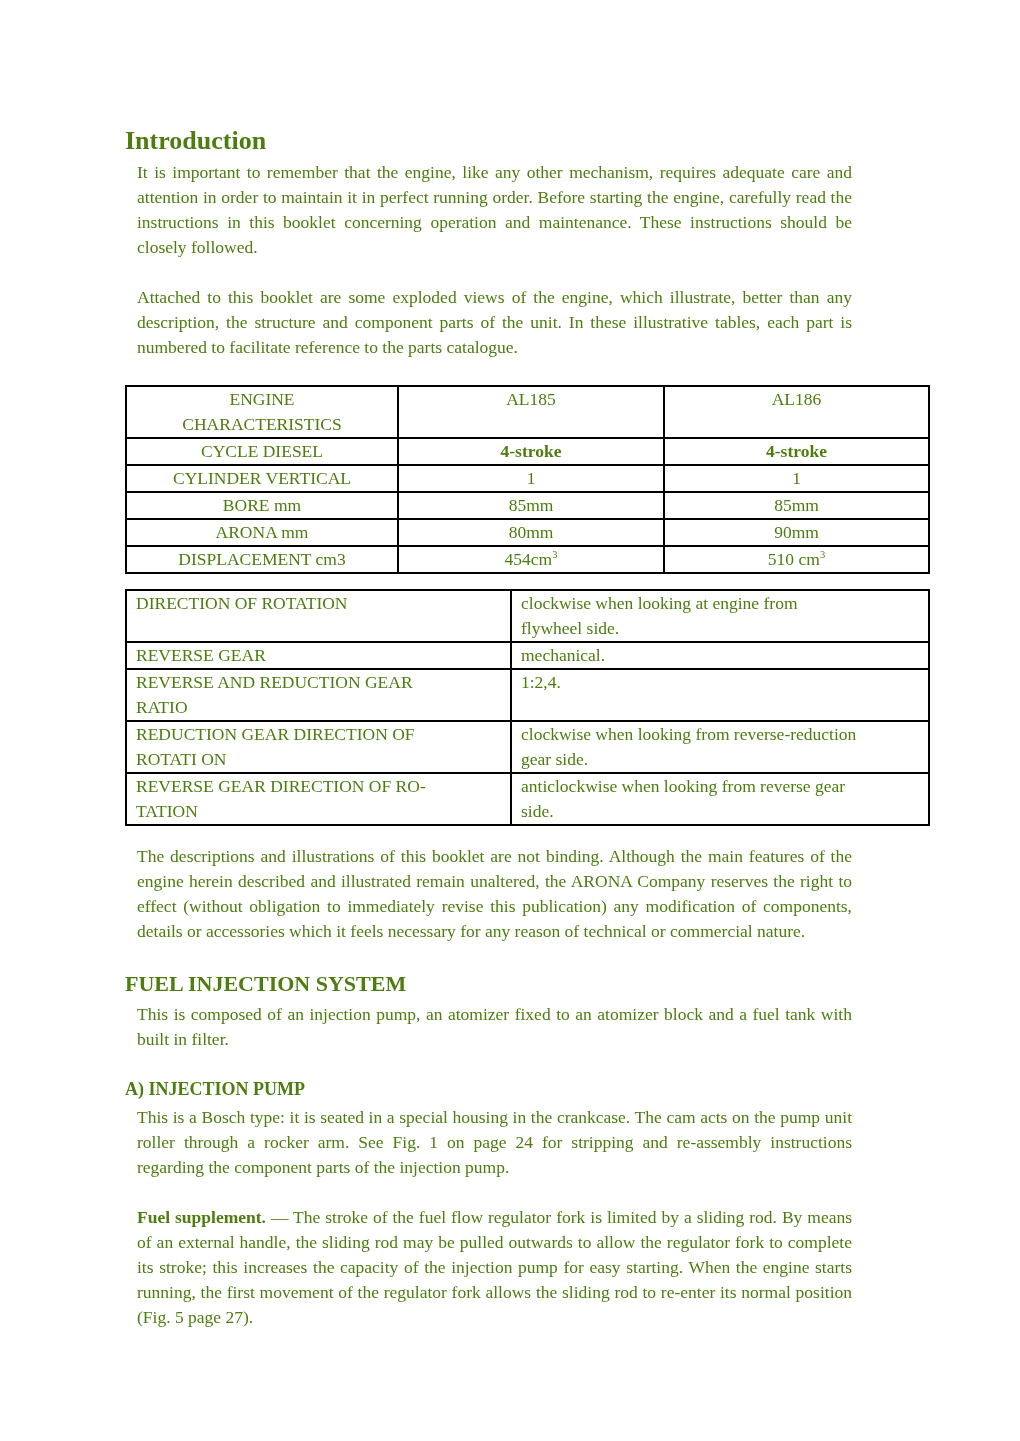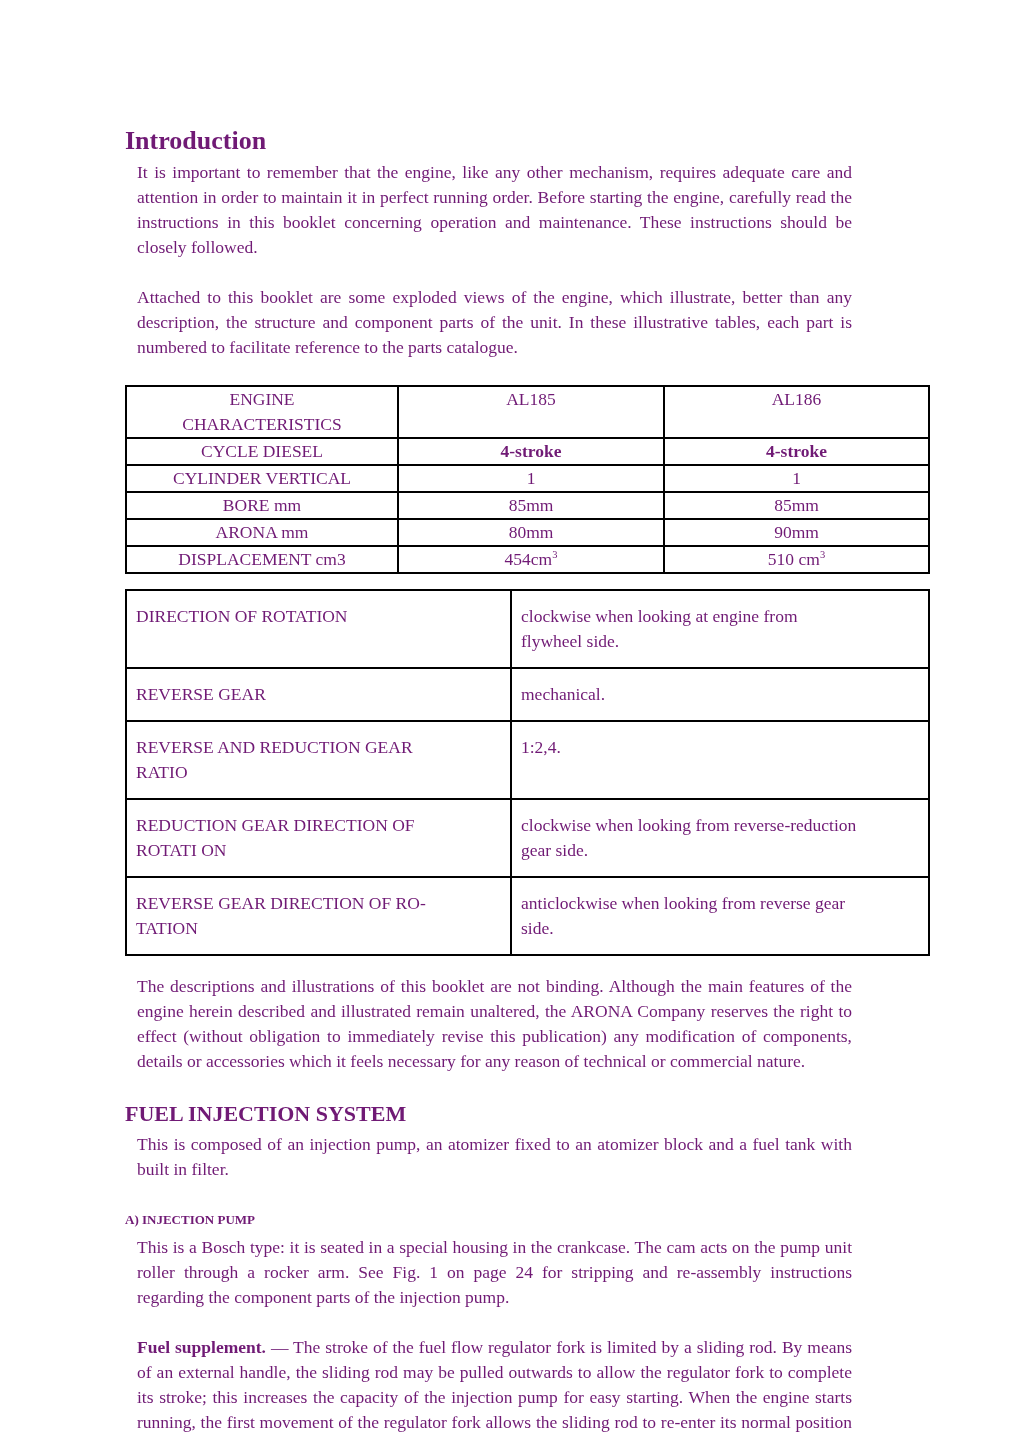--- a/index.html
+++ b/index.html
@@ -2,37 +2,37 @@
 <html><head>
 <meta charset="utf-8">
 <style>
   html, body { margin: 0; padding: 0; background: #ffffff; }
   .page {
     position: relative;
     width: 944px;
     height: 1441px;
     box-sizing: border-box;
     background: #ffffff;
-    color: #701a75;
+    color: #4d7c0f;
     font-family: "Liberation Serif", "DejaVu Serif", serif;
     font-size: 17.5px;
     line-height: 25px;
     padding: 126px 92px 0 125px;
     overflow: hidden;
   }
   p { margin: 0 0 25px 12px; text-align: justify; }
   h1 { font-size: 26px; line-height: 30px; margin: 0 0 4px 0; font-weight: bold; }
   h2 { font-size: 22px; line-height: 30px; margin: 12px 0 3px 0; font-weight: bold; }
-  h3 { font-size: 13px; line-height: 25px; margin: 0 0 3px 0; font-weight: bold; }
+  h3 { font-size: 18px; line-height: 25px; margin: 0 0 3px 0; font-weight: bold; }
   table { border-collapse: collapse; width: 100%; table-layout: fixed; }
   td { border: 2px solid #000000; vertical-align: top; }
   .t1 { margin: 3px 0 15px 0; }
   .t1 td { text-align: center; padding: 0 12px; }
   .t2 { margin: 0 0 18px 0; }
-  .t2 td { padding: 13px 9px; text-align: left; }
+  .t2 td { padding: 0 9px; text-align: left; }
   .bold { font-weight: bold; }
   sup { font-size: 0.6em; line-height: 0; vertical-align: super; }
   .line { display: block; }
 </style>
 </head>
 <body>
 
 <div class="page">
 
   <h1>Introduction</h1>

